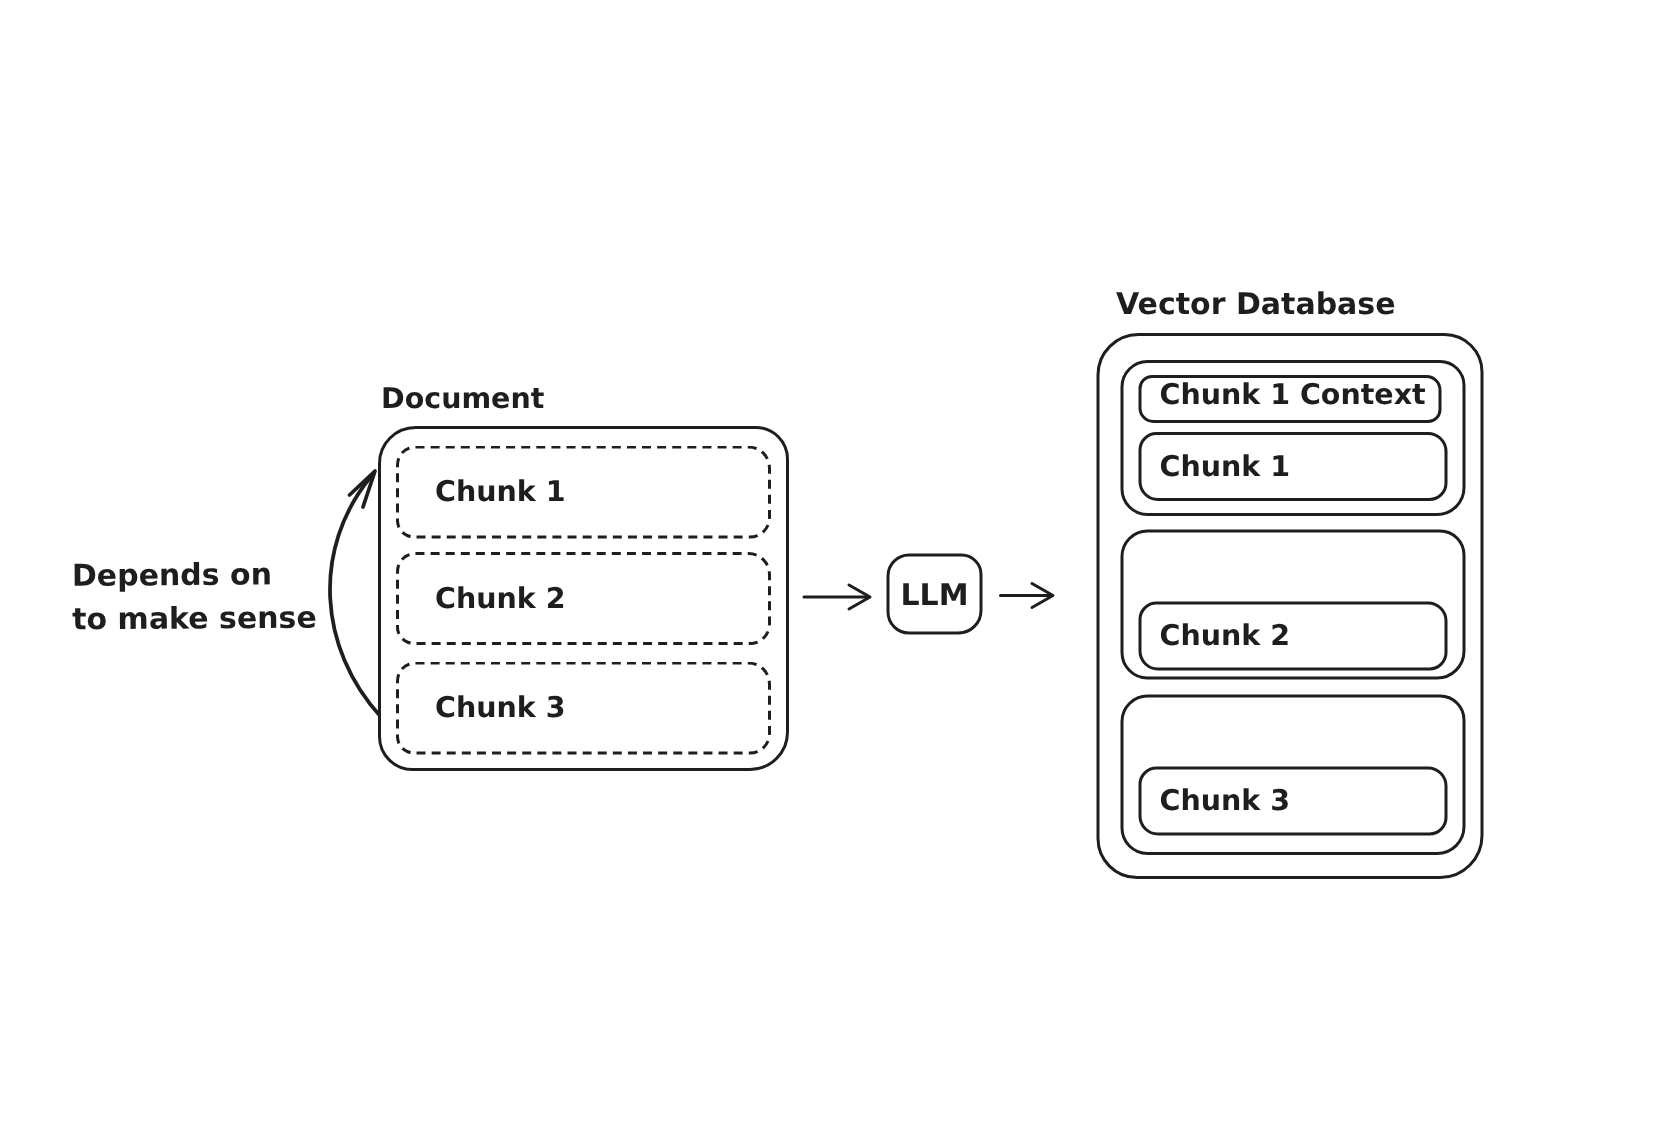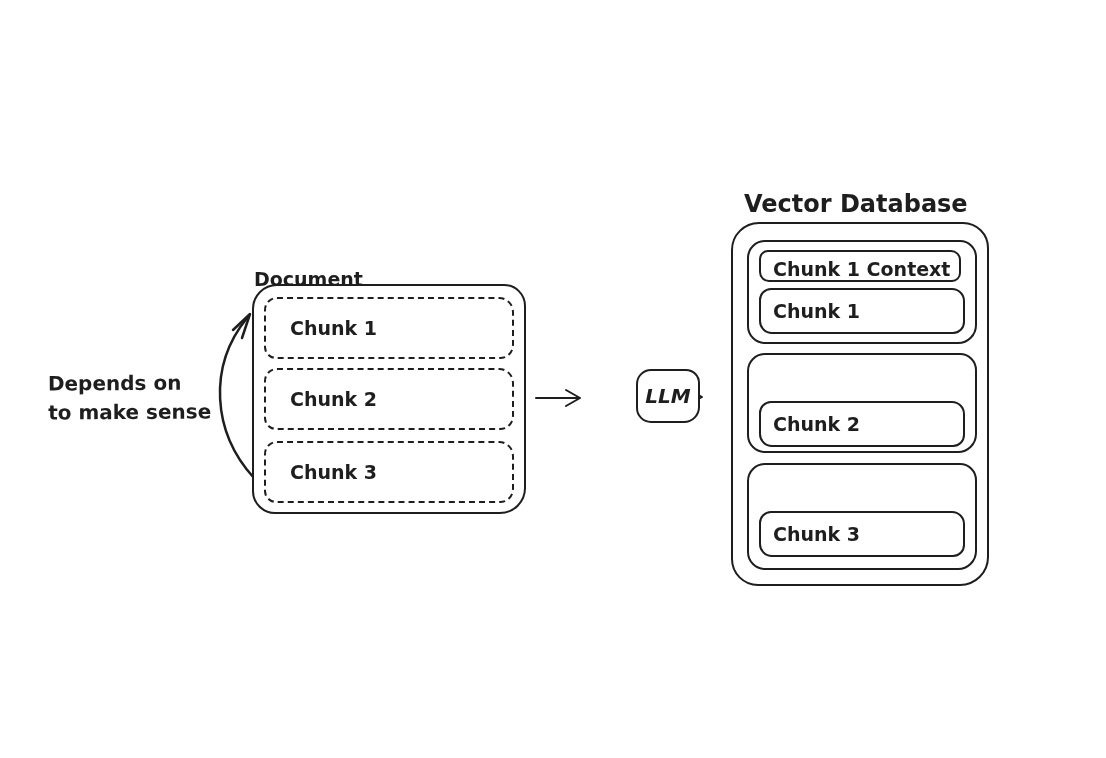--- a/index.html
+++ b/index.html
@@ -35,21 +35,21 @@
   .annotation {
     position: absolute;
     left: 48px; top: 369px;
     font-size: 20px;
     line-height: 29px;
     font-weight: 600;
     transform: rotate(-0.4deg);
   }
 
   
-  .doc-title { left: 254px; top: 255px; font-size: 19px; margin-top: 13px; }
+  .doc-title { left: 254px; top: 255px; font-size: 19px; }
   .doc-box {
     left: 252px; top: 284px; width: 274px; height: 230px;
     border-radius: 25px 22px 26px 23px;
   }
   .chunk-row {
     position: absolute;
     left: 10px; width: 250px; height: 62px;
     border: 2px dashed #1e1e1e;
     border-radius: 13px 15px 14px 12px;
     box-sizing: border-box;
@@ -61,25 +61,25 @@
   .chunk-row.r1 { top: 11px; }
   .chunk-row.r2 { top: 82px; }
   .chunk-row.r3 { top: 155px; }
 
   
   .llm-box {
     left: 591px; top: 369px; width: 64px; height: 54px;
     border-width: 2.5px;
     border-radius: 15px 14px 16px 15px;
     display: flex; align-items: center; justify-content: center;
-    font-size: 20px; font-style: italic; font-weight: 600; margin-left: 45px;
+    font-size: 20px; font-weight: 600;
   }
 
   
-  .vdb-title { left: 744px; top: 190px; font-size: 24px; }
+  .vdb-title { left: 744px; top: 190px; font-size: 20px; }
   .vdb-box {
     left: 731px; top: 222px; width: 258px; height: 364px;
     border-width: 2.5px;
     border-radius: 28px 26px 29px 27px;
   }
   .vdb-group {
     position: absolute;
     left: 14px; width: 230px;
     border: 2px solid #1e1e1e;
     border-radius: 18px 17px 19px 18px;
@@ -88,21 +88,21 @@
   }
   .vdb-group.g1 { top: 16px;  height: 104px; }
   .vdb-group.g2 { top: 129px; height: 100px; }
   .vdb-group.g3 { top: 239px; height: 107px; }
   .ctx-box {
     position: absolute;
     left: 10px; top: 8px; width: 202px; height: 32px;
     border: 2px solid #1e1e1e;
     border-radius: 9px 10px 9px 10px;
     box-sizing: border-box;
-    display: flex; align-items: flex-end;
+    display: flex; align-items: flex-start;
     padding-left: 12px;
     font-size: 19px; font-weight: 600;
     background: #ffffff;
     white-space: nowrap;
   }
   .chk-box {
     position: absolute;
     left: 10px; top: 46px; width: 206px; height: 46px;
     border: 2px solid #1e1e1e;
     border-radius: 12px 13px 12px 13px;

